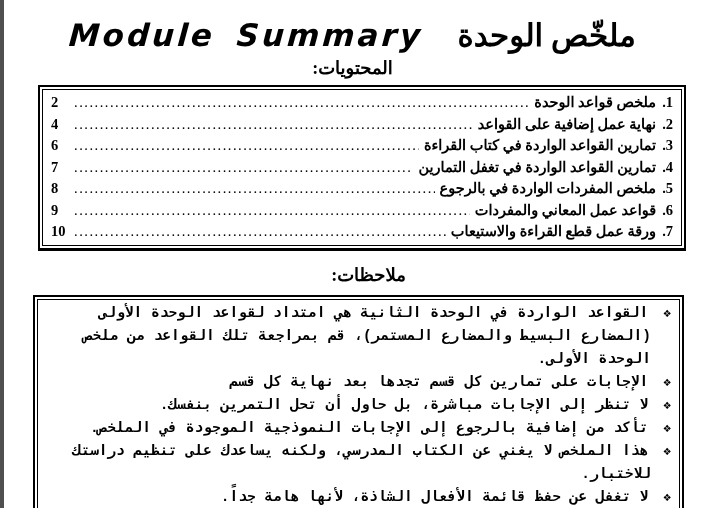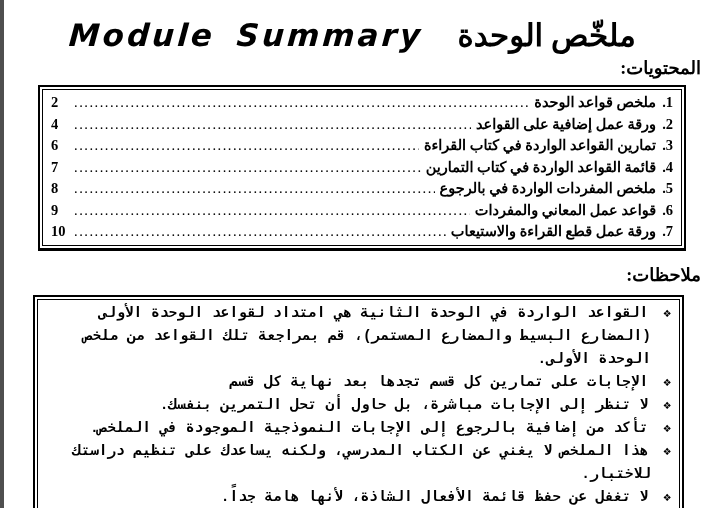--- a/index.html
+++ b/index.html
@@ -45,21 +45,21 @@
   }
   .title-ar {
     font-family: "Liberation Serif", serif;
     font-weight: 700;
     font-size: 31px;
     white-space: nowrap;
     direction: rtl;
   }
   
   .section-heading {
-    text-align: right;
+    text-align: center;
     direction: rtl;
     font-weight: 700;
     font-size: 18px;
     line-height: 20px;
   }
   .heading-contents { margin-top: 0px; margin-bottom: 7px; }
   .heading-notes { margin-top: 14px; margin-bottom: 10px; padding-left: 32px; }
   
   .outer-box {
     border: 2px solid #000;
@@ -136,35 +136,35 @@
     <div class="inner-box" id="toc-list">
   <div class="toc-row">
     <span class="toc-num">1.</span>
     <span class="toc-label">ملخص قواعد الوحدة</span>
     <span class="toc-dots">........................................................................................................................................................................................................</span>
     <span class="toc-page">2</span>
   </div>
 
   <div class="toc-row">
     <span class="toc-num">2.</span>
-    <span class="toc-label">ورقة عمل إضافية على القواعد</span>
+    <span class="toc-label">نهاية عمل إضافية على القواعد</span>
     <span class="toc-dots">........................................................................................................................................................................................................</span>
     <span class="toc-page">4</span>
   </div>
 
   <div class="toc-row">
     <span class="toc-num">3.</span>
     <span class="toc-label">تمارين القواعد الواردة في كتاب القراءة</span>
     <span class="toc-dots">........................................................................................................................................................................................................</span>
     <span class="toc-page">6</span>
   </div>
 
   <div class="toc-row">
     <span class="toc-num">4.</span>
-    <span class="toc-label">قائمة القواعد الواردة في كتاب التمارين</span>
+    <span class="toc-label">تمارين القواعد الواردة في تغفل التمارين</span>
     <span class="toc-dots">........................................................................................................................................................................................................</span>
     <span class="toc-page">7</span>
   </div>
 
   <div class="toc-row">
     <span class="toc-num">5.</span>
     <span class="toc-label">ملخص المفردات الواردة في بالرجوع</span>
     <span class="toc-dots">........................................................................................................................................................................................................</span>
     <span class="toc-page">8</span>
   </div>

